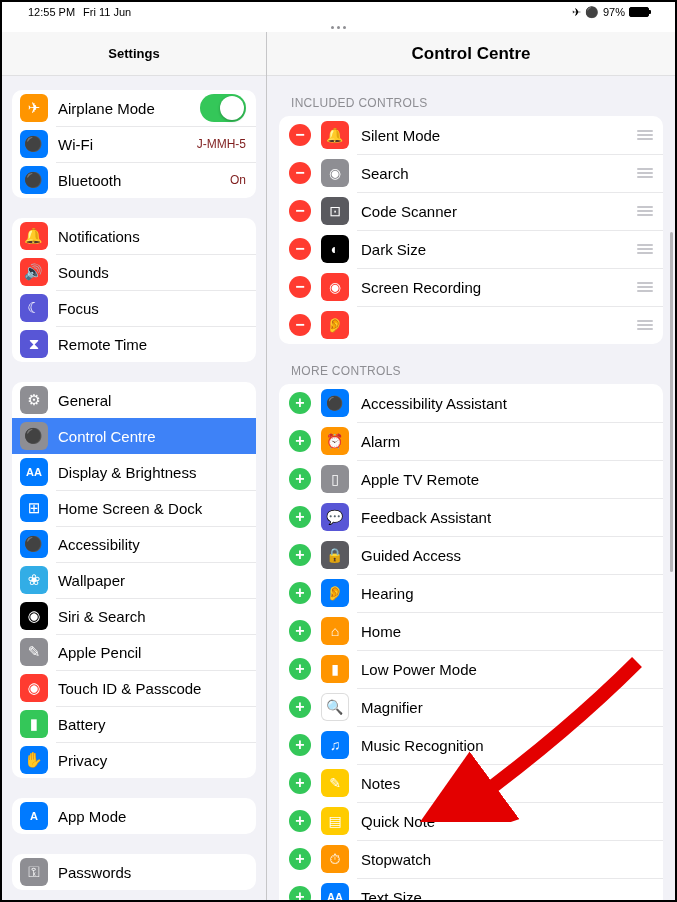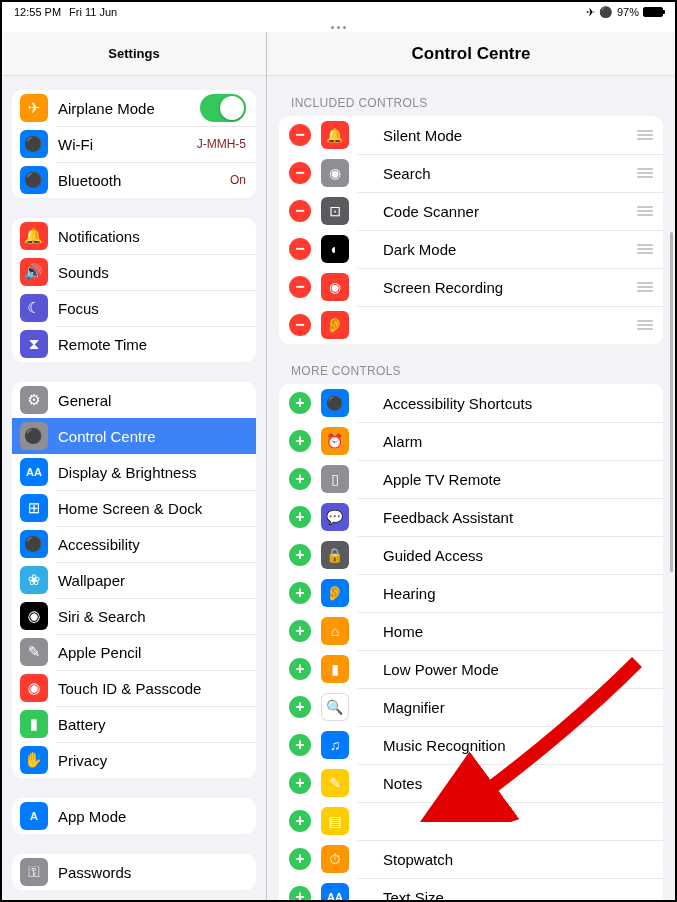--- a/index.html
+++ b/index.html
@@ -1,18 +1,18 @@
 <!DOCTYPE html>
 <html><head>
 <meta charset="utf-8">
 <style>
 * { box-sizing: border-box; margin: 0; padding: 0; }
 html, body { width: 677px; height: 902px; overflow: hidden; font-family: -apple-system, "Helvetica Neue", Arial, sans-serif; background: #fff; }
 .frame { width: 677px; height: 902px; border: 2px solid #000; position: relative; display: flex; flex-direction: column; }
-.statusbar { height: 20px; display: flex; align-items: center; font-size: 11px; font-weight: 500; padding: 0 12px; justify-content: space-between; }
+.statusbar { height: 20px; display: flex; align-items: center; font-size: 11px; font-weight: 500; padding: 0 26px; justify-content: space-between; }
 .statusbar .left { display: flex; gap: 8px; }
 .statusbar .right { display: flex; align-items: center; gap: 4px; }
 .battery-icon { width: 20px; height: 10px; border: 1px solid #000; border-radius: 2px; position: relative; background: #000; }
 .battery-icon::after { content: ""; position: absolute; right: -3px; top: 2px; width: 2px; height: 4px; background: #000; border-radius: 0 1px 1px 0; }
 .splitbar { height: 10px; display: flex; justify-content: center; align-items: center; }
 .dots { display: flex; gap: 3px; }
 .dots span { width: 3px; height: 3px; border-radius: 50%; background: #8e8e93; }
 
 .main { flex: 1; display: flex; overflow: hidden; }
 .sidebar { width: 265px; border-right: 1px solid #c6c6c8; display: flex; flex-direction: column; background: #f2f2f7; }
@@ -38,21 +38,21 @@
 
 .section-header { font-size: 12px; color: #8e8e93; text-transform: uppercase; margin: 20px 0 6px 12px; letter-spacing: 0.3px; }
 
 .ctrl-group { background: #fff; border-radius: 10px; overflow: hidden; }
 .ctrl-row { display: flex; align-items: center; height: 38px; padding: 0 10px; position: relative; }
 .ctrl-row + .ctrl-row::before { content: ""; position: absolute; left: 78px; right: 0; top: 0; height: 1px; background: #e8e8ea; }
 .action { width: 22px; height: 22px; border-radius: 50%; display: flex; align-items: center; justify-content: center; color: #fff; font-size: 16px; font-weight: bold; margin-right: 10px; flex-shrink: 0; line-height: 1; }
 .action.minus { background: #ff3b30; }
 .action.plus { background: #34c759; }
 .ctrl-row .icon { width: 28px; height: 28px; border-radius: 6px; display: flex; align-items: center; justify-content: center; font-size: 14px; margin-right: 12px; flex-shrink: 0; color: #fff; }
-.ctrl-row .label { font-size: 15px; color: #000; flex: 1; margin-left: 22px; }
+.ctrl-row .label { font-size: 15px; color: #000; flex: 1; }
 .drag { display: flex; flex-direction: column; gap: 2px; margin-left: auto; }
 .drag span { width: 16px; height: 2px; background: #c7c7cc; border-radius: 1px; display: block; }
 
 
 .bg-orange { background: #ff9500; }
 .bg-blue { background: #007aff; }
 .bg-red { background: #ff3b30; }
 .bg-purple { background: #5856d6; }
 .bg-grey { background: #8e8e93; }
 .bg-green { background: #34c759; }
@@ -221,21 +221,21 @@
               <span class="label">Code Scanner</span>
               <div class="drag">
                 <span></span>
                 <span></span>
                 <span></span>
               </div>
             </div>
             <div class="ctrl-row">
               <div class="action minus">−</div>
               <span class="icon bg-black">◐</span>
-              <span class="label">Dark Mode</span>
+              <span class="label">Dark Size</span>
               <div class="drag">
                 <span></span>
                 <span></span>
                 <span></span>
               </div>
             </div>
             <div class="ctrl-row">
               <div class="action minus">−</div>
               <span class="icon bg-red">◉</span>
               <span class="label">Screen Recording</span>
@@ -253,21 +253,21 @@
                 <span></span>
                 <span></span>
               </div>
             </div>
           </div>
           <div class="section-header">MORE CONTROLS</div>
           <div class="ctrl-group">
             <div class="ctrl-row">
               <div class="action plus">+</div>
               <span class="icon bg-blue">⚫</span>
-              <span class="label">Accessibility Shortcuts</span>
+              <span class="label">Accessibility Assistant</span>
             </div>
             <div class="ctrl-row">
               <div class="action plus">+</div>
               <span class="icon bg-orange">⏰</span>
               <span class="label">Alarm</span>
             </div>
             <div class="ctrl-row">
               <div class="action plus">+</div>
               <span class="icon bg-grey">▯</span>
               <span class="label">Apple TV Remote</span>
@@ -308,20 +308,21 @@
               <span class="label">Music Recognition</span>
             </div>
             <div class="ctrl-row">
               <div class="action plus">+</div>
               <span class="icon bg-yellow">✎</span>
               <span class="label">Notes</span>
             </div>
             <div class="ctrl-row">
               <div class="action plus">+</div>
               <span class="icon bg-yellow">▤</span>
+              <span class="label">Quick Note</span>
             </div>
             <div class="ctrl-row">
               <div class="action plus">+</div>
               <span class="icon bg-orange">⏱</span>
               <span class="label">Stopwatch</span>
             </div>
             <div class="ctrl-row">
               <div class="action plus">+</div>
               <span class="icon bg-blue" style="font-size: 11px; font-weight: 700;">AA</span>
               <span class="label">Text Size</span>

